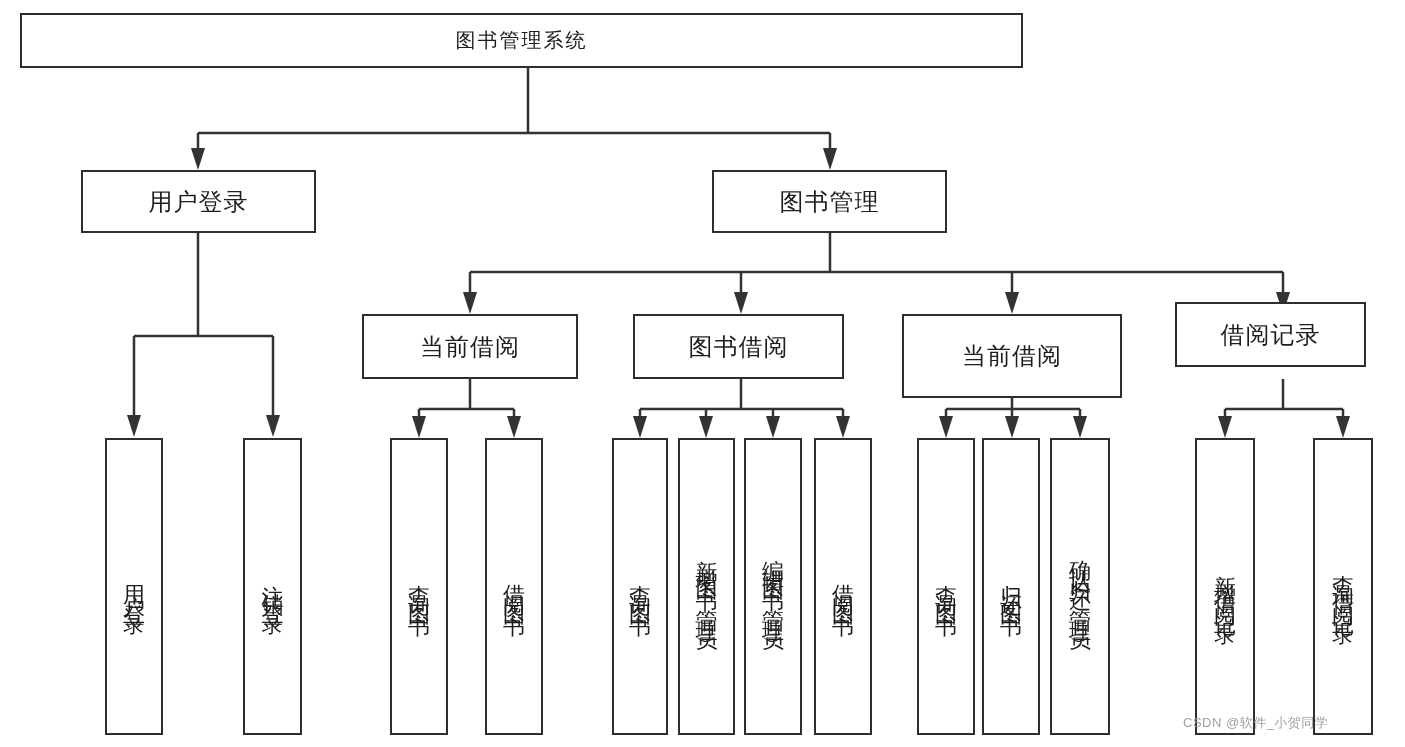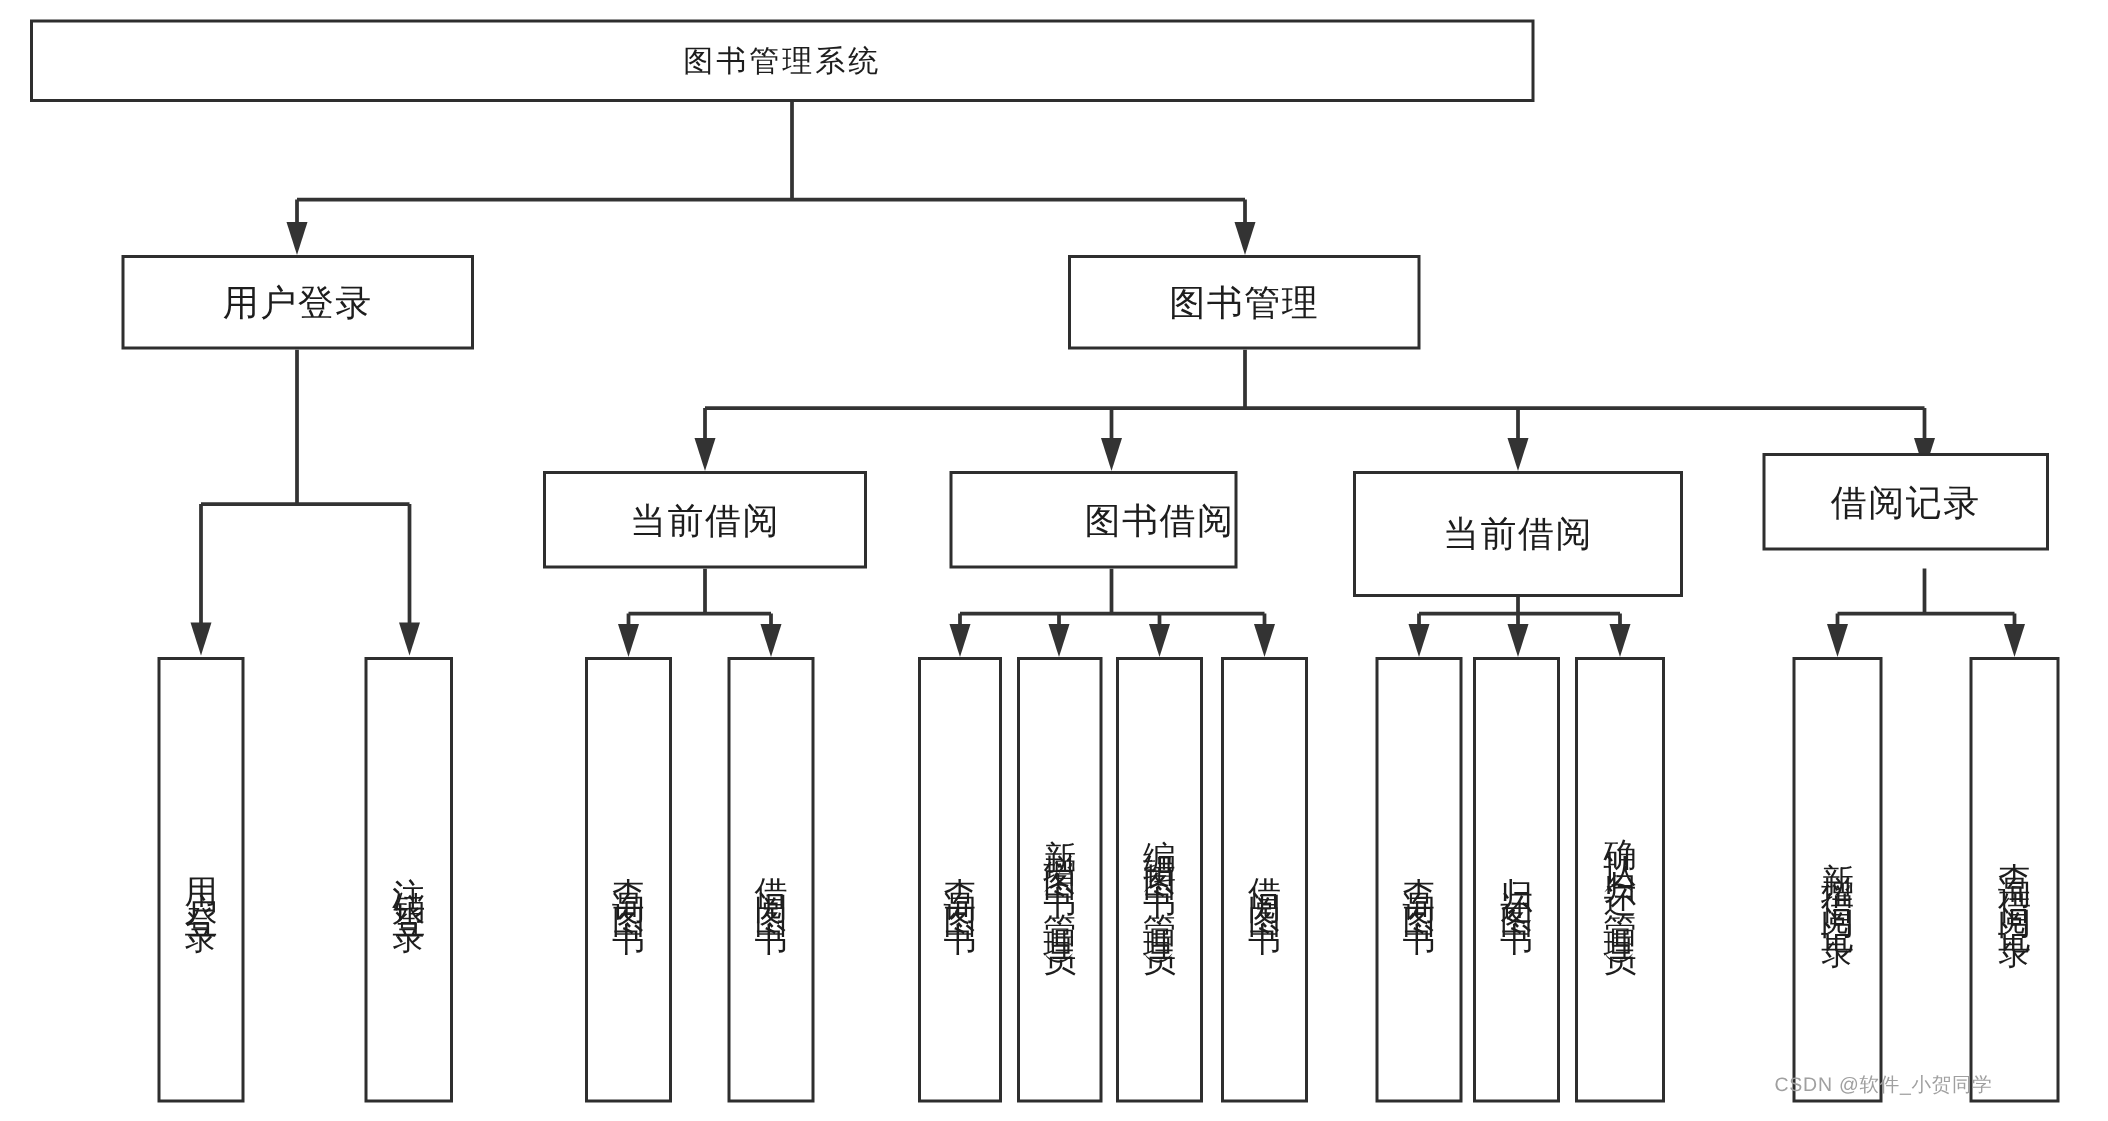--- a/index.html
+++ b/index.html
@@ -135,21 +135,21 @@
   <div class="node hnode" style="left:81px; top:170px; width:235px; height:63px;">
     <span>用户登录</span>
   </div>
   <div class="node hnode" style="left:712px; top:170px; width:235px; height:63px;">
     <span>图书管理</span>
   </div>
 
   <div class="node hnode" style="left:362px; top:314px; width:216px; height:65px;">
     <span>当前借阅</span>
   </div>
-  <div class="node hnode" style="left:633px; top:314px; width:192px; height:65px;justify-content:flex-end;">
+  <div class="node hnode" style="left:633px; top:314px; width:211px; height:65px;">
     <span>图书借阅</span>
   </div>
   <div class="node hnode" style="left:902px; top:314px; width:220px; height:84px;">
     <span>当前借阅</span>
   </div>
   <div class="node hnode" style="left:1175px; top:302px; width:191px; height:65px;text-align:center;">
     <span>借阅记录</span>
   </div>
 
   <div class="node vnode" style="left:105px; top:438px; width:58px; height:297px;">

